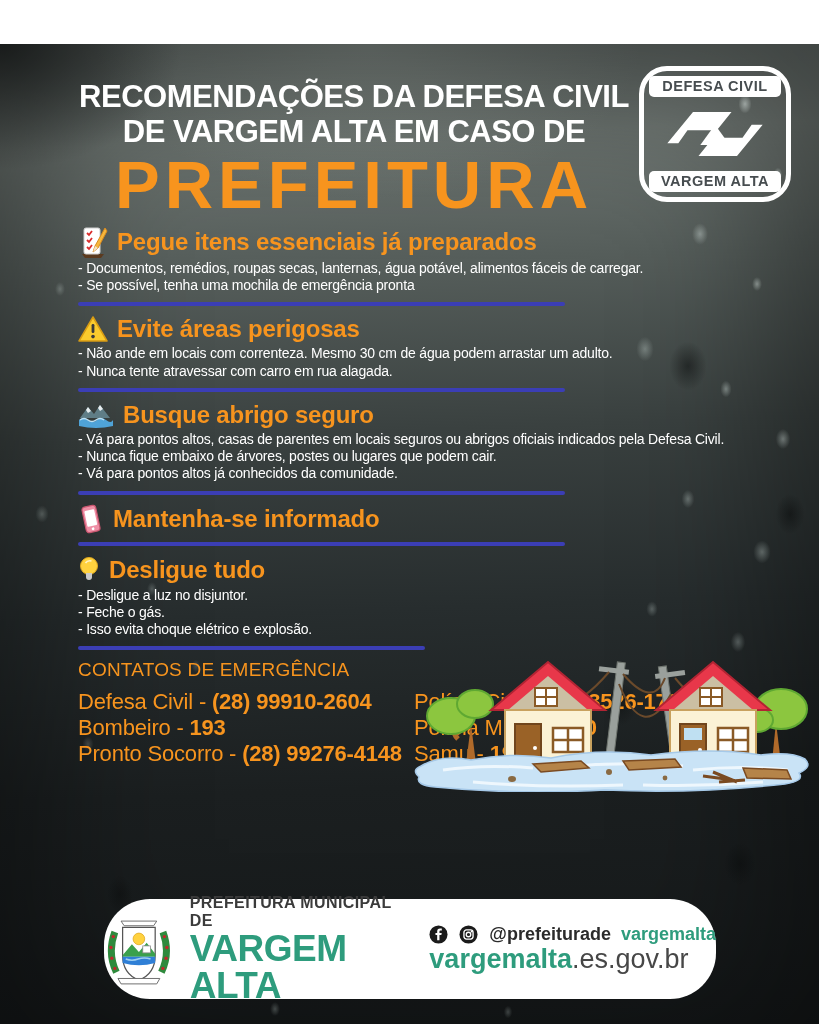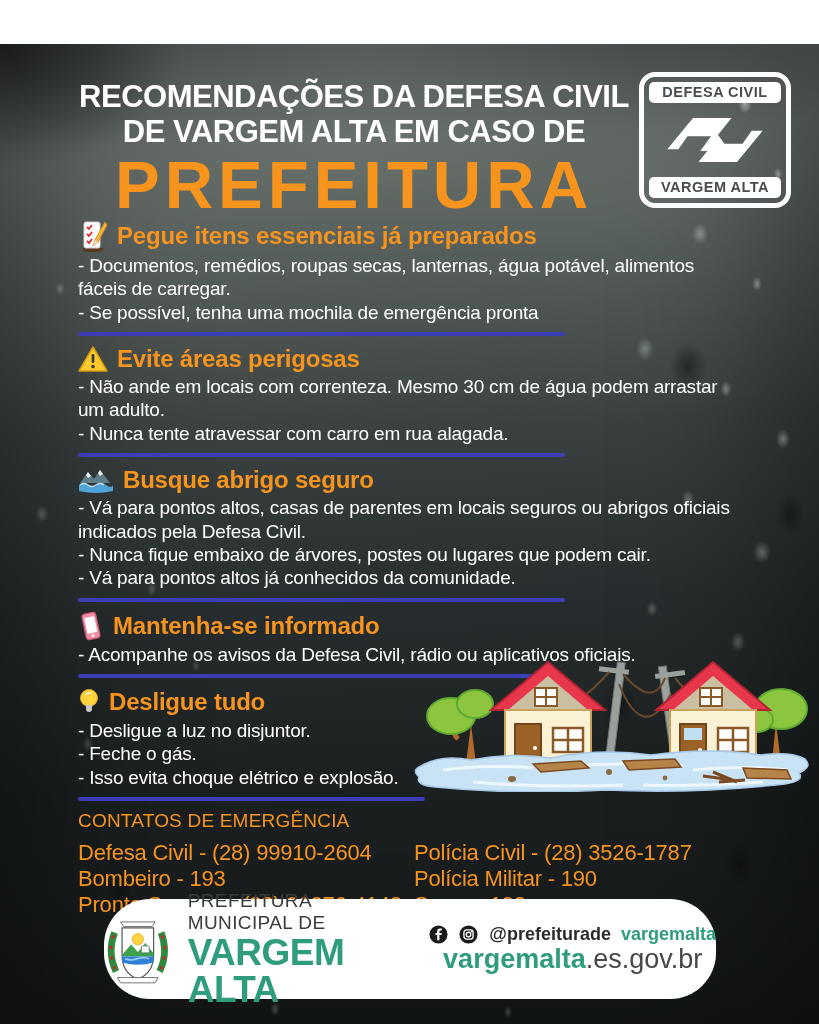--- a/index.html
+++ b/index.html
@@ -43,61 +43,61 @@
       radial-gradient(ellipse 18px 26px at 120px 850px, rgba(8,10,10,.40), transparent 72%),
       radial-gradient(ellipse 22px 30px at 740px 820px, rgba(8,10,10,.45), transparent 72%);
   }
 
   
   .header{ position:absolute; top:36px; left:58px; width:592px; text-align:center; }
   .title-line{ color:#ffffff; font-size:31px; font-weight:bold; line-height:1.12; letter-spacing:-0.5px; }
   .title-big{ color:#F7941E; font-size:67px; font-weight:800; letter-spacing:5px; line-height:1.02; margin-top:2px; }
 
   .dc-logo{
-    position:absolute; top:28px; right:28px; width:152px;
-    border:5px solid #fff; border-radius:16px; padding:5px 5px;
+    position:absolute; top:22px; right:28px; width:152px;
+    border:5px solid #fff; border-radius:28px; padding:5px 5px;
     background:rgba(255,255,255,0.04);
   }
   .dc-band{ background:#fff; color:#474d50; font-weight:bold; font-size:14.5px;
     text-align:center; border-radius:5px; padding:2px 0 3px; letter-spacing:0.5px; }
   .dc-emblem{ display:block; margin:4px auto; }
 
   
-  .content{ position:absolute; top:176px; left:78px; width:672px; }
+  .content{ position:absolute; top:182px; left:78px; width:672px; }
   .sec-head{ display:flex; align-items:center; gap:9px; margin-bottom:2px; }
   .sec-head .icon{ flex:0 0 auto; display:flex; }
   .sec-title{ color:#F7941E; font-size:24px; font-weight:bold; letter-spacing:-0.2px; }
-  .sec-lines{ color:#ffffff; font-size:19px; line-height:1.23; letter-spacing:-0.2px; width:660px; }
+  .sec-lines{ color:#ffffff; font-size:14px; line-height:1.23; letter-spacing:-0.2px; width:660px; }
   .sec-lines.narrow{ width:358px; }
   .divider{ height:4px; width:487px; background:#3B3EB5; border-radius:2px; margin:8px 0 9px 0; }
   .divider.short{ width:347px; }
 
   
   .contacts-title{ color:#F7941E; font-size:19px; font-weight:400; letter-spacing:0.2px; margin:4px 0 8px 0; }
   .contacts-cols{ display:flex; }
   .contacts-col{ width:345px; }
   .contact-line{ color:#F7941E; font-size:22px; line-height:1.18; letter-spacing:-0.2px; }
-  .contact-line b{ font-weight:400; }
+  .contact-line b{ font-weight:700; }
 
   
   .flood-art{ position:absolute; top:610px; right:6px; width:400px; height:138px; }
 
   
   .footer-pill{
     position:absolute; left:104px; top:855px; width:612px; height:100px;
     background:#ffffff; border-radius:46px;
     display:flex; align-items:center; justify-content:center; gap:16px;
   }
   .org-block{ text-align:left; }
-  .org-line1{ color:#3b3b3b; font-size:19px; font-weight:normal; letter-spacing:0.4px; }
+  .org-line1{ color:#3b3b3b; font-size:16px; font-weight:bold; letter-spacing:0.4px; }
   .org-line2{ color:#2E9C7D; font-size:37px; font-weight:800; letter-spacing:-0.5px; line-height:1.0; }
   .net-block{ text-align:left; }
   .net-line1{ color:#2b2b2b; font-size:18px; font-weight:bold; display:flex; align-items:center; gap:10px; }
   .net-line1 .green{ color:#2E9C7D; }
-  .net-line2{ font-size:27px; color:#474747; line-height:1.05;text-align:center; }
+  .net-line2{ font-size:27px; color:#474747; line-height:1.05; }
   .net-line2 .green{ color:#2E9C7D; font-weight:800; }
   .soc-ic{ display:inline-flex; margin-right:1px; }
 
   .bottom-bar{ position:absolute; left:0; bottom:0; width:819px; height:31px; background:#F58634; }
 </style>
 </head>
 <body>
 
 <div class="poster">
   <div class="drops"></div>
@@ -188,21 +188,20 @@
             <g transform="rotate(-12 13 15)">
               <rect x="6" y="2" width="14" height="26" rx="3" fill="#ef8fa6" stroke="#c9566f" stroke-width="1.2"></rect>
               <rect x="8" y="6" width="10" height="16" rx="1" fill="#ffffff"></rect>
               <circle cx="13" cy="25" r="1.4" fill="#ffffff"></circle>
             </g>
           </svg>
         </span>
         <span class="sec-title">Mantenha-se informado</span>
       </div>
       <div class="sec-lines">
-        <div>- Acompanhe os avisos da Defesa Civil, rádio ou aplicativos oficiais.</div>
       </div>
       <div class="divider"></div>
     </div>
 
     <div>
       <div class="sec-head">
         <span class="icon">
           <svg width="22" height="30" viewBox="0 0 22 30">
             <circle cx="11" cy="11" r="8.5" fill="#FFD23F" stroke="#e0a81e" stroke-width="1"></circle>
             <path d="M8,18 h6 v4 a3,3 0 0 1 -6,0 Z" fill="#c9c9c9"></path>

